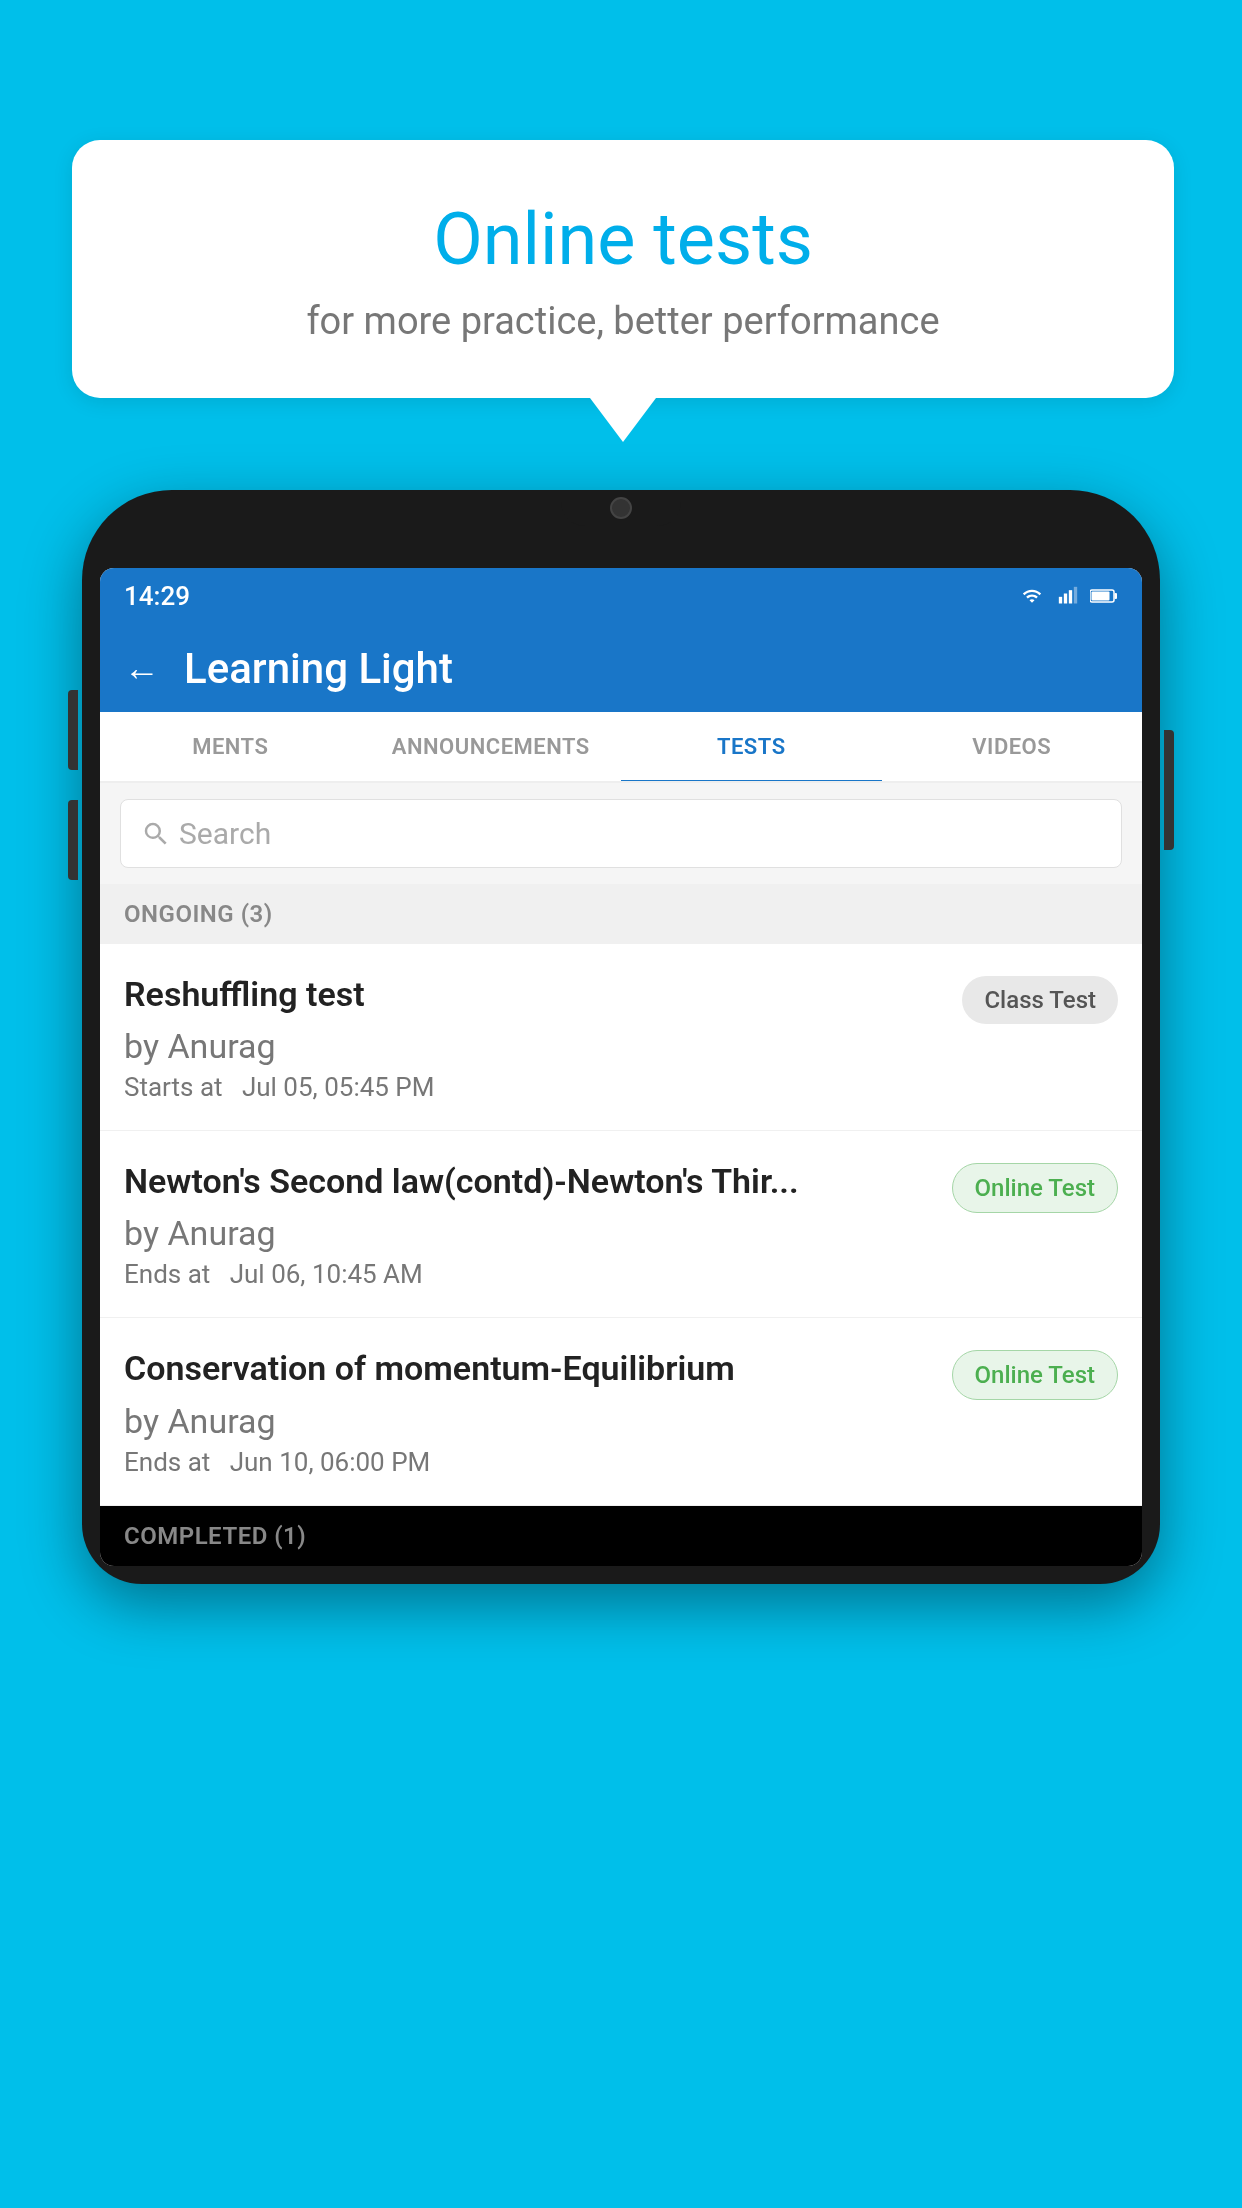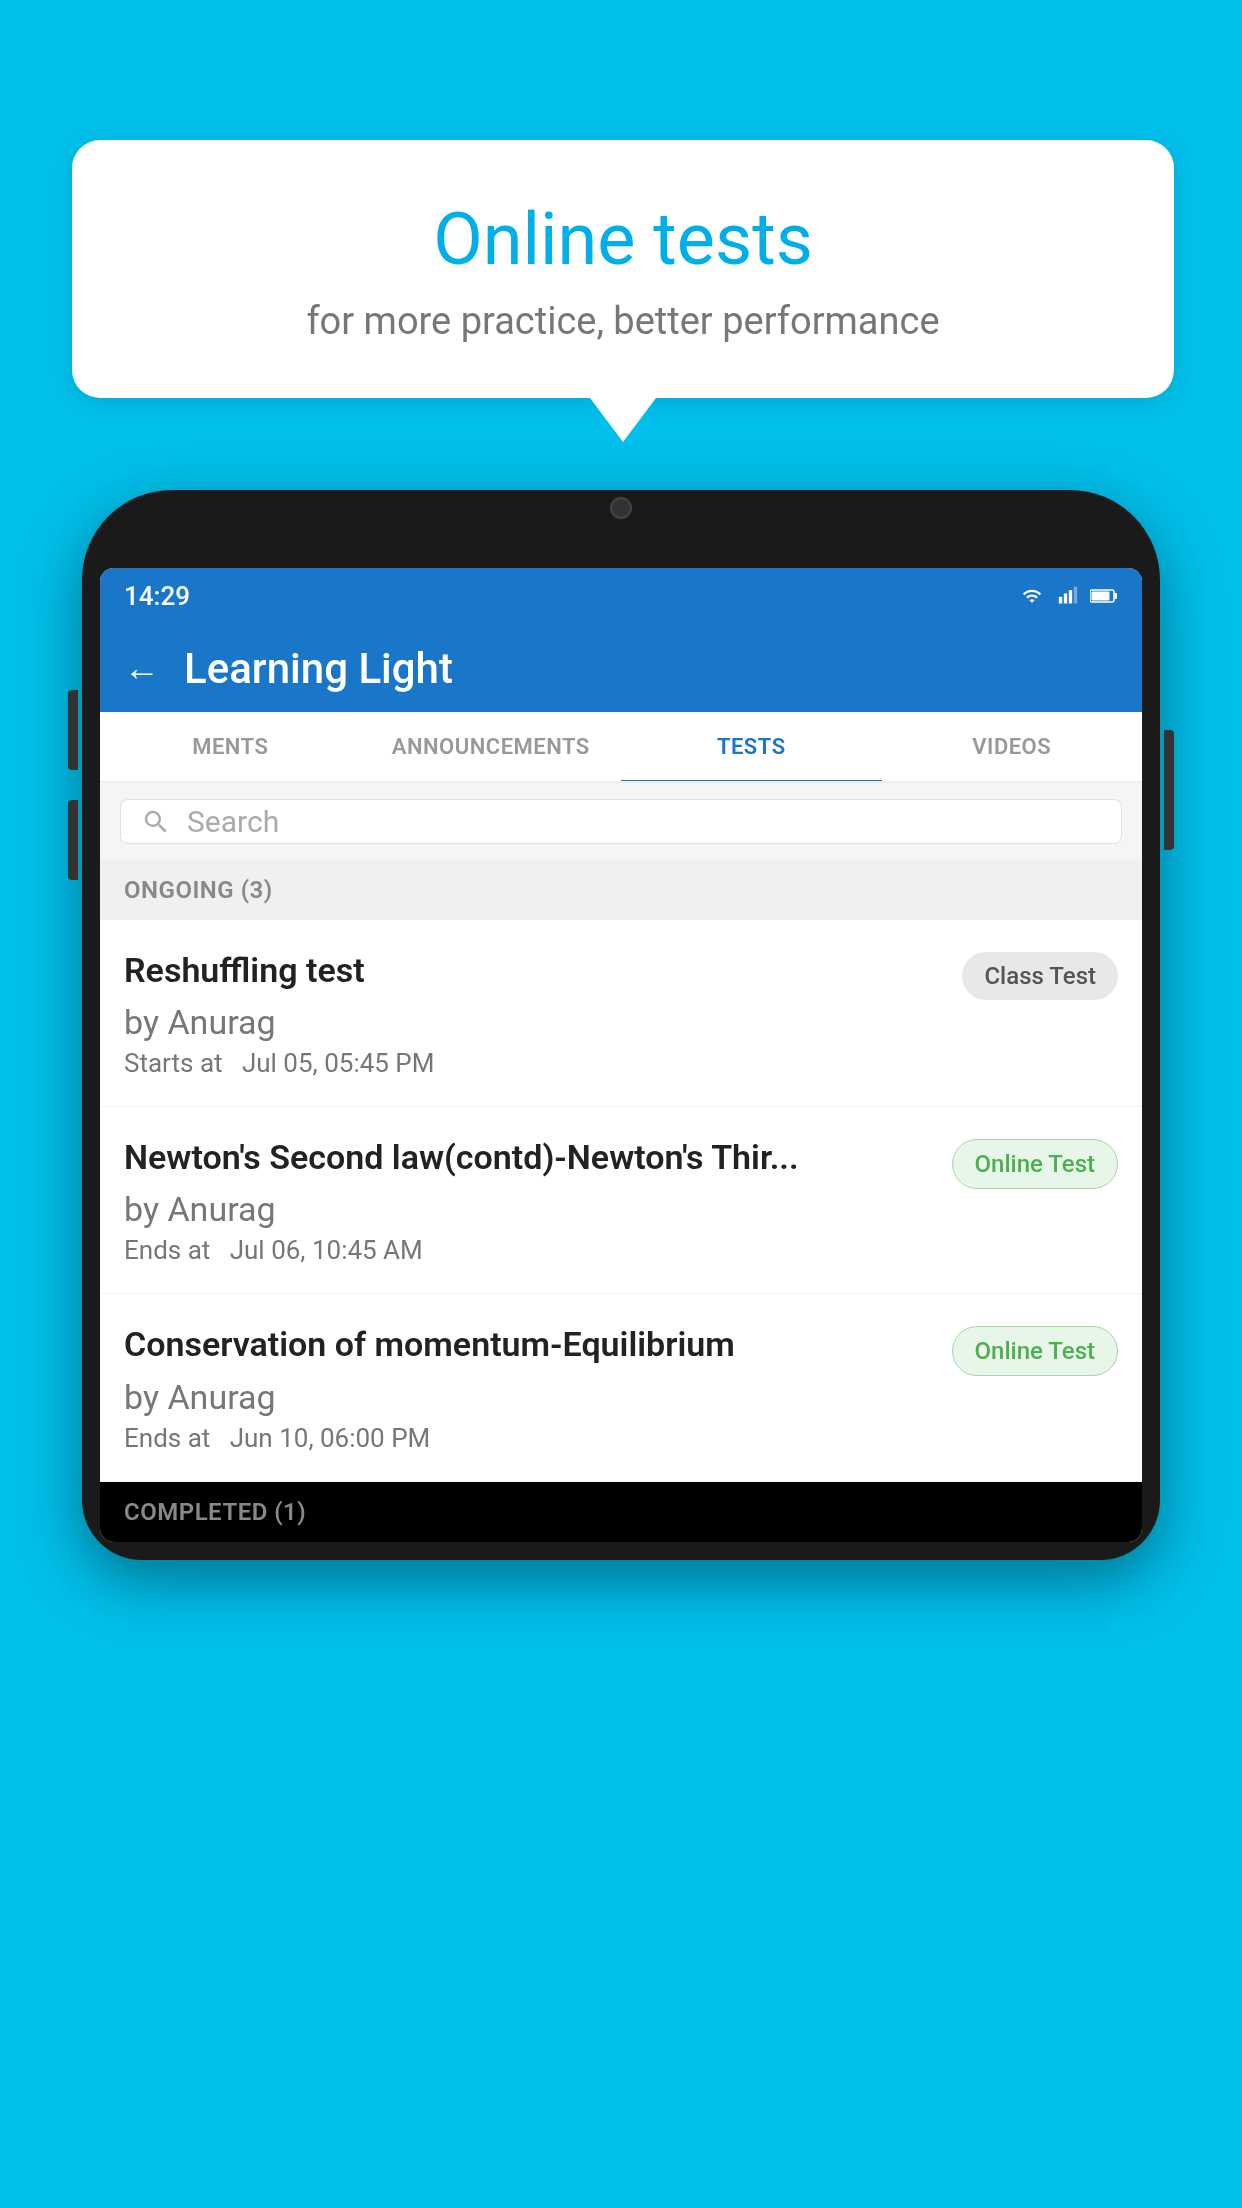--- a/index.html
+++ b/index.html
@@ -203,22 +203,22 @@
     .search-container {
       background: #f5f5f5;
       padding: 16px 20px;
     }
 
     .search-bar {
       background: white;
       border-radius: 8px;
       display: flex;
       align-items: center;
-      padding: 4px 20px;
-      gap: 16px;
+      padding: 16px 20px;
+      gap: 8px;
       border: 1px solid #e0e0e0;
     }
 
     .search-icon-svg {
       color: #aaa;
       font-size: 30px;
     }
 
     .search-placeholder {
       font-size: 30px;

